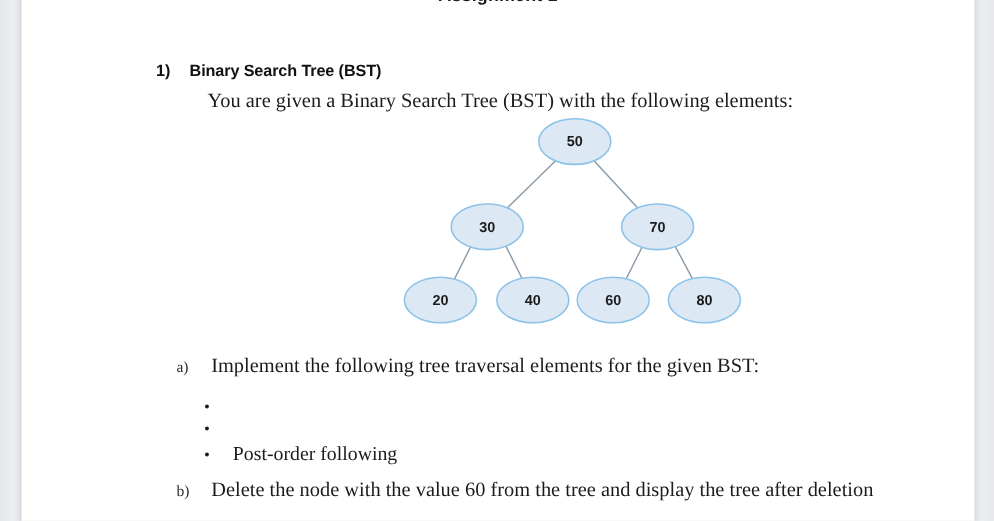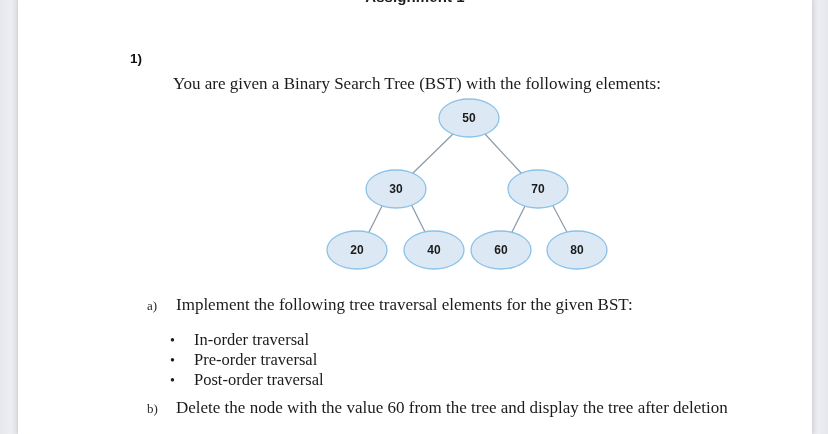--- a/index.html
+++ b/index.html
@@ -77,21 +77,21 @@
     left: 155px;
     top: 74px;
     font-size: 17px;
     color: #1b1b1b;
     white-space: nowrap;
   }
 
   
   #tree-figure {
     position: absolute;
-    left: 304px;
+    left: 314px;
     top: 98px;
     width: 290px;
     height: 178px;
   }
   #tree-svg { display: block; }
   .node-label {
     font-family: "Liberation Sans", sans-serif;
     font-weight: bold;
     font-size: 12px;
     fill: #1b1b1b;
@@ -145,20 +145,21 @@
 
   <div class="gutter" id="gutter-left"></div>
   <div class="gutter" id="gutter-right"></div>
 
   <div id="page">
 
     <div id="doc-header">Assignment 1</div>
 
     <div id="q1-heading">
       <span class="marker">1)</span>
+      <span>Binary Search Tree (BST)</span>
     </div>
 
     <div id="q1-intro">You are given a Binary Search Tree (BST) with the following elements:</div>
 
     <div id="tree-figure">
       <svg id="tree-svg" width="290" height="178" viewBox="0 0 290 178" xmlns="http://www.w3.org/2000/svg">
         <g id="tree-edges">
             <line x1="131" y1="36" x2="90" y2="76" stroke="#8a9aa8" stroke-width="1.2"></line>
             <line x1="163" y1="36" x2="200" y2="76" stroke="#8a9aa8" stroke-width="1.2"></line>
             <line x1="61" y1="106" x2="46" y2="136" stroke="#8a9aa8" stroke-width="1.2"></line>
@@ -200,29 +201,27 @@
     </div>
 
     <div class="sub-item" id="item-a">
       <span class="marker">a)</span>
       <span>Implement the following tree traversal elements for the given BST:</span>
     </div>
 
     <ul id="traversal-list">
         <li>
           <span class="bullet">•</span>
-          <span>In-order traversal</span>
         </li>
         <li>
           <span class="bullet">•</span>
-          <span>Pre-order traversal</span>
         </li>
         <li>
           <span class="bullet">•</span>
-          <span>Post-order traversal</span>
+          <span>Post-order following</span>
         </li>
       </ul>
 
     <div class="sub-item" id="item-b">
       <span class="marker">b)</span>
       <span>Delete the node with the value 60 from the tree and display the tree after deletion</span>
     </div>
 
   </div>
 </div>

